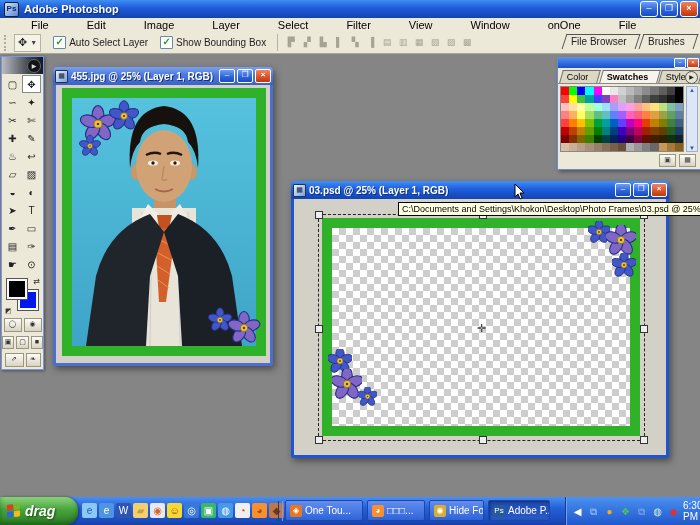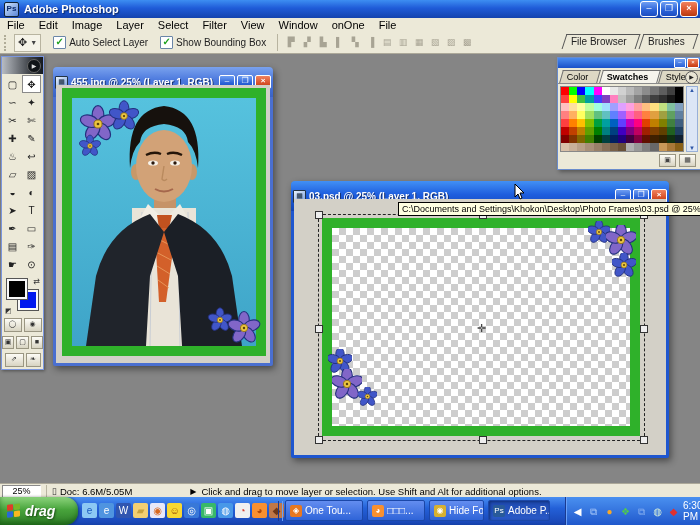--- a/index.html
+++ b/index.html
@@ -9,21 +9,21 @@
   .titlebar{position:absolute;left:0;top:0;right:0;height:18px;display:flex;align-items:center;
     background:linear-gradient(180deg,#3d8ef2 0%,#1f5bd8 45%,#1343ae 100%);padding:0 2px;}
   .app-icon{width:13px;height:13px;margin:0 2px;border:1px solid #123;border-radius:2px;
     background:linear-gradient(135deg,#cfe4fa,#5b86d8);font-size:8px;line-height:12px;text-align:center;color:#0a2a6a;font-weight:bold;}
   .title-text{flex:1;color:#fff;font-size:11px;font-weight:bold;text-shadow:1px 1px 1px #0a2a6a;margin-left:3px;}
   .winbtn{width:16px;height:14px;margin-left:2px;border:1px solid #fff;border-radius:3px;color:#fff;
     font-size:9px;line-height:12px;text-align:center;background:linear-gradient(180deg,#6f9ef2,#2a62d8 60%,#1b4cc0);}
   .winbtn.close{background:linear-gradient(180deg,#f0835f,#d9522a 60%,#b83a10);font-weight:bold;}
   
   .menubar{position:absolute;left:0;top:18px;right:0;height:14px;background:#ece9d8;display:flex;align-items:center;font-size:11px;color:#000;}
-  .menu-item{padding:12px 7px;}
+  .menu-item{padding:12px 7px;margin-left:24px;}
   
   .optionsbar{position:absolute;left:0;top:32px;right:0;height:21px;background:#ece9d8;border-bottom:1px solid #aca899;display:flex;align-items:center;font-size:10px;color:#222;}
   .grip{width:4px;height:16px;margin:0 4px;border-left:2px dotted #b0ac98;}
   .tool-chip{display:flex;align-items:center;border:1px solid #b8b4a0;background:#f5f3e8;height:16px;padding:0 3px;margin-right:6px;}
   .tool-chip .g{font-size:11px;}
   .dd-arrow{font-size:7px;margin-left:3px;color:#444;}
   .cb{display:flex;align-items:center;margin:0 6px;gap:3px;}
   .cb .box{width:11px;height:11px;background:#fff;border:1px solid #6a86a8;border-radius:1px;font-size:10px;line-height:10px;color:#1ca11c;text-align:center;font-weight:bold;}
   .sep{width:1px;height:17px;background:#b8b4a0;margin:0 5px;}
   .align-ic{width:14px;height:13px;margin:0 1px;color:#a8a494;font-size:9px;line-height:13px;text-align:center;}
@@ -39,21 +39,21 @@
   .tool.selected{background:#fff;border:1px solid #8a8a8a;}
   .tb-colors{position:relative;height:40px;margin-top:2px;}
   .fgcol{position:absolute;left:5px;top:3px;width:16px;height:16px;border:2px solid #f8f8f8;outline:1px solid #555;}
   .bgcol{position:absolute;left:16px;top:14px;width:16px;height:16px;border:2px solid #f8f8f8;outline:1px solid #555;}
   .swapcol{position:absolute;right:3px;top:1px;font-size:8px;color:#333;}
   .minicol{position:absolute;left:3px;bottom:1px;font-size:7px;color:#333;}
   .tb-row{display:flex;justify-content:center;gap:2px;padding:2px 0;}
   .tb-sbtn{border:1px solid #9a9682;background:linear-gradient(180deg,#fdfcf6,#d8d4c2);font-size:7px;line-height:10px;text-align:center;color:#333;}
   
   .doc-win{position:absolute;border-radius:5px 5px 2px 2px;box-shadow:2px 3px 7px rgba(0,0,0,.45);}
-  .d-titlebar{height:30px;display:flex;align-items:center;padding:0 2px;border-radius:4px 4px 0 0;}
+  .d-titlebar{height:18px;display:flex;align-items:center;padding:0 2px;border-radius:4px 4px 0 0;}
   .d-tb1{background:linear-gradient(180deg,#7aa2ee 0%,#4b78dd 45%,#3a63c6 100%);}
   .d-tb2{background:linear-gradient(180deg,#4290f5 0%,#1e5ede 45%,#1244b4 100%);}
   .d-icon{width:11px;height:11px;border:1px solid #234;border-radius:1px;background:linear-gradient(135deg,#e8f2fc,#7aa0e0);font-size:7px;line-height:10px;text-align:center;color:#123;}
   .d-title{flex:1;color:#fff;font-size:10px;font-weight:bold;text-shadow:1px 1px #15306e;margin-left:3px;white-space:nowrap;overflow:hidden;}
   .d-btn{width:14px;height:12px;margin-left:2px;border:1px solid #fff;border-radius:2px;color:#fff;font-size:8px;line-height:10px;text-align:center;background:linear-gradient(180deg,#6f9ef2,#2a62d8 60%,#1b4cc0);}
   .d-btn.close{background:linear-gradient(180deg,#f0835f,#d9522a 60%,#b83a10);font-weight:bold;}
   .d-content{position:absolute;left:3px;right:3px;bottom:3px;top:18px;background:#d3d0c7;overflow:hidden;}
   #doc1{left:53px;top:67px;width:220px;height:299px;background:#4a6fd0;}
   #doc2{left:291px;top:181px;width:378px;height:277px;background:#1e56cf;}
   .checker{background-color:#fff;background-image:
@@ -496,28 +496,20 @@
         <span>▲</span>
         <span>▼</span>
       </div>
     </div>
     <div class="p-footer">
       <div class="p-fbtn">▣</div>
       <div class="p-fbtn">▦</div>
     </div>
   </div>
 
-  <div class="statusbar">
-    <div class="zoombox">25%</div>
-    <div class="sb-sep"></div>
-    <span class="doc-ic">▯</span>
-    <span style="font-size:9.5px">Doc: 6.6M/5.05M</span>
-    <span class="tip-arrow">▶</span>
-    <span class="tip-text">Click and drag to move layer or selection.  Use Shift and Alt for additional options.</span>
-  </div>
 
   <div class="taskbar">
     <div class="startbtn">
       <span class="flag">
         <i style="background:#e03c28"></i>
           <i style="background:#78b828"></i>
           <i style="background:#2868d8"></i>
           <i style="background:#f8b820"></i>
       </span>
       <span class="label">drag</span>

